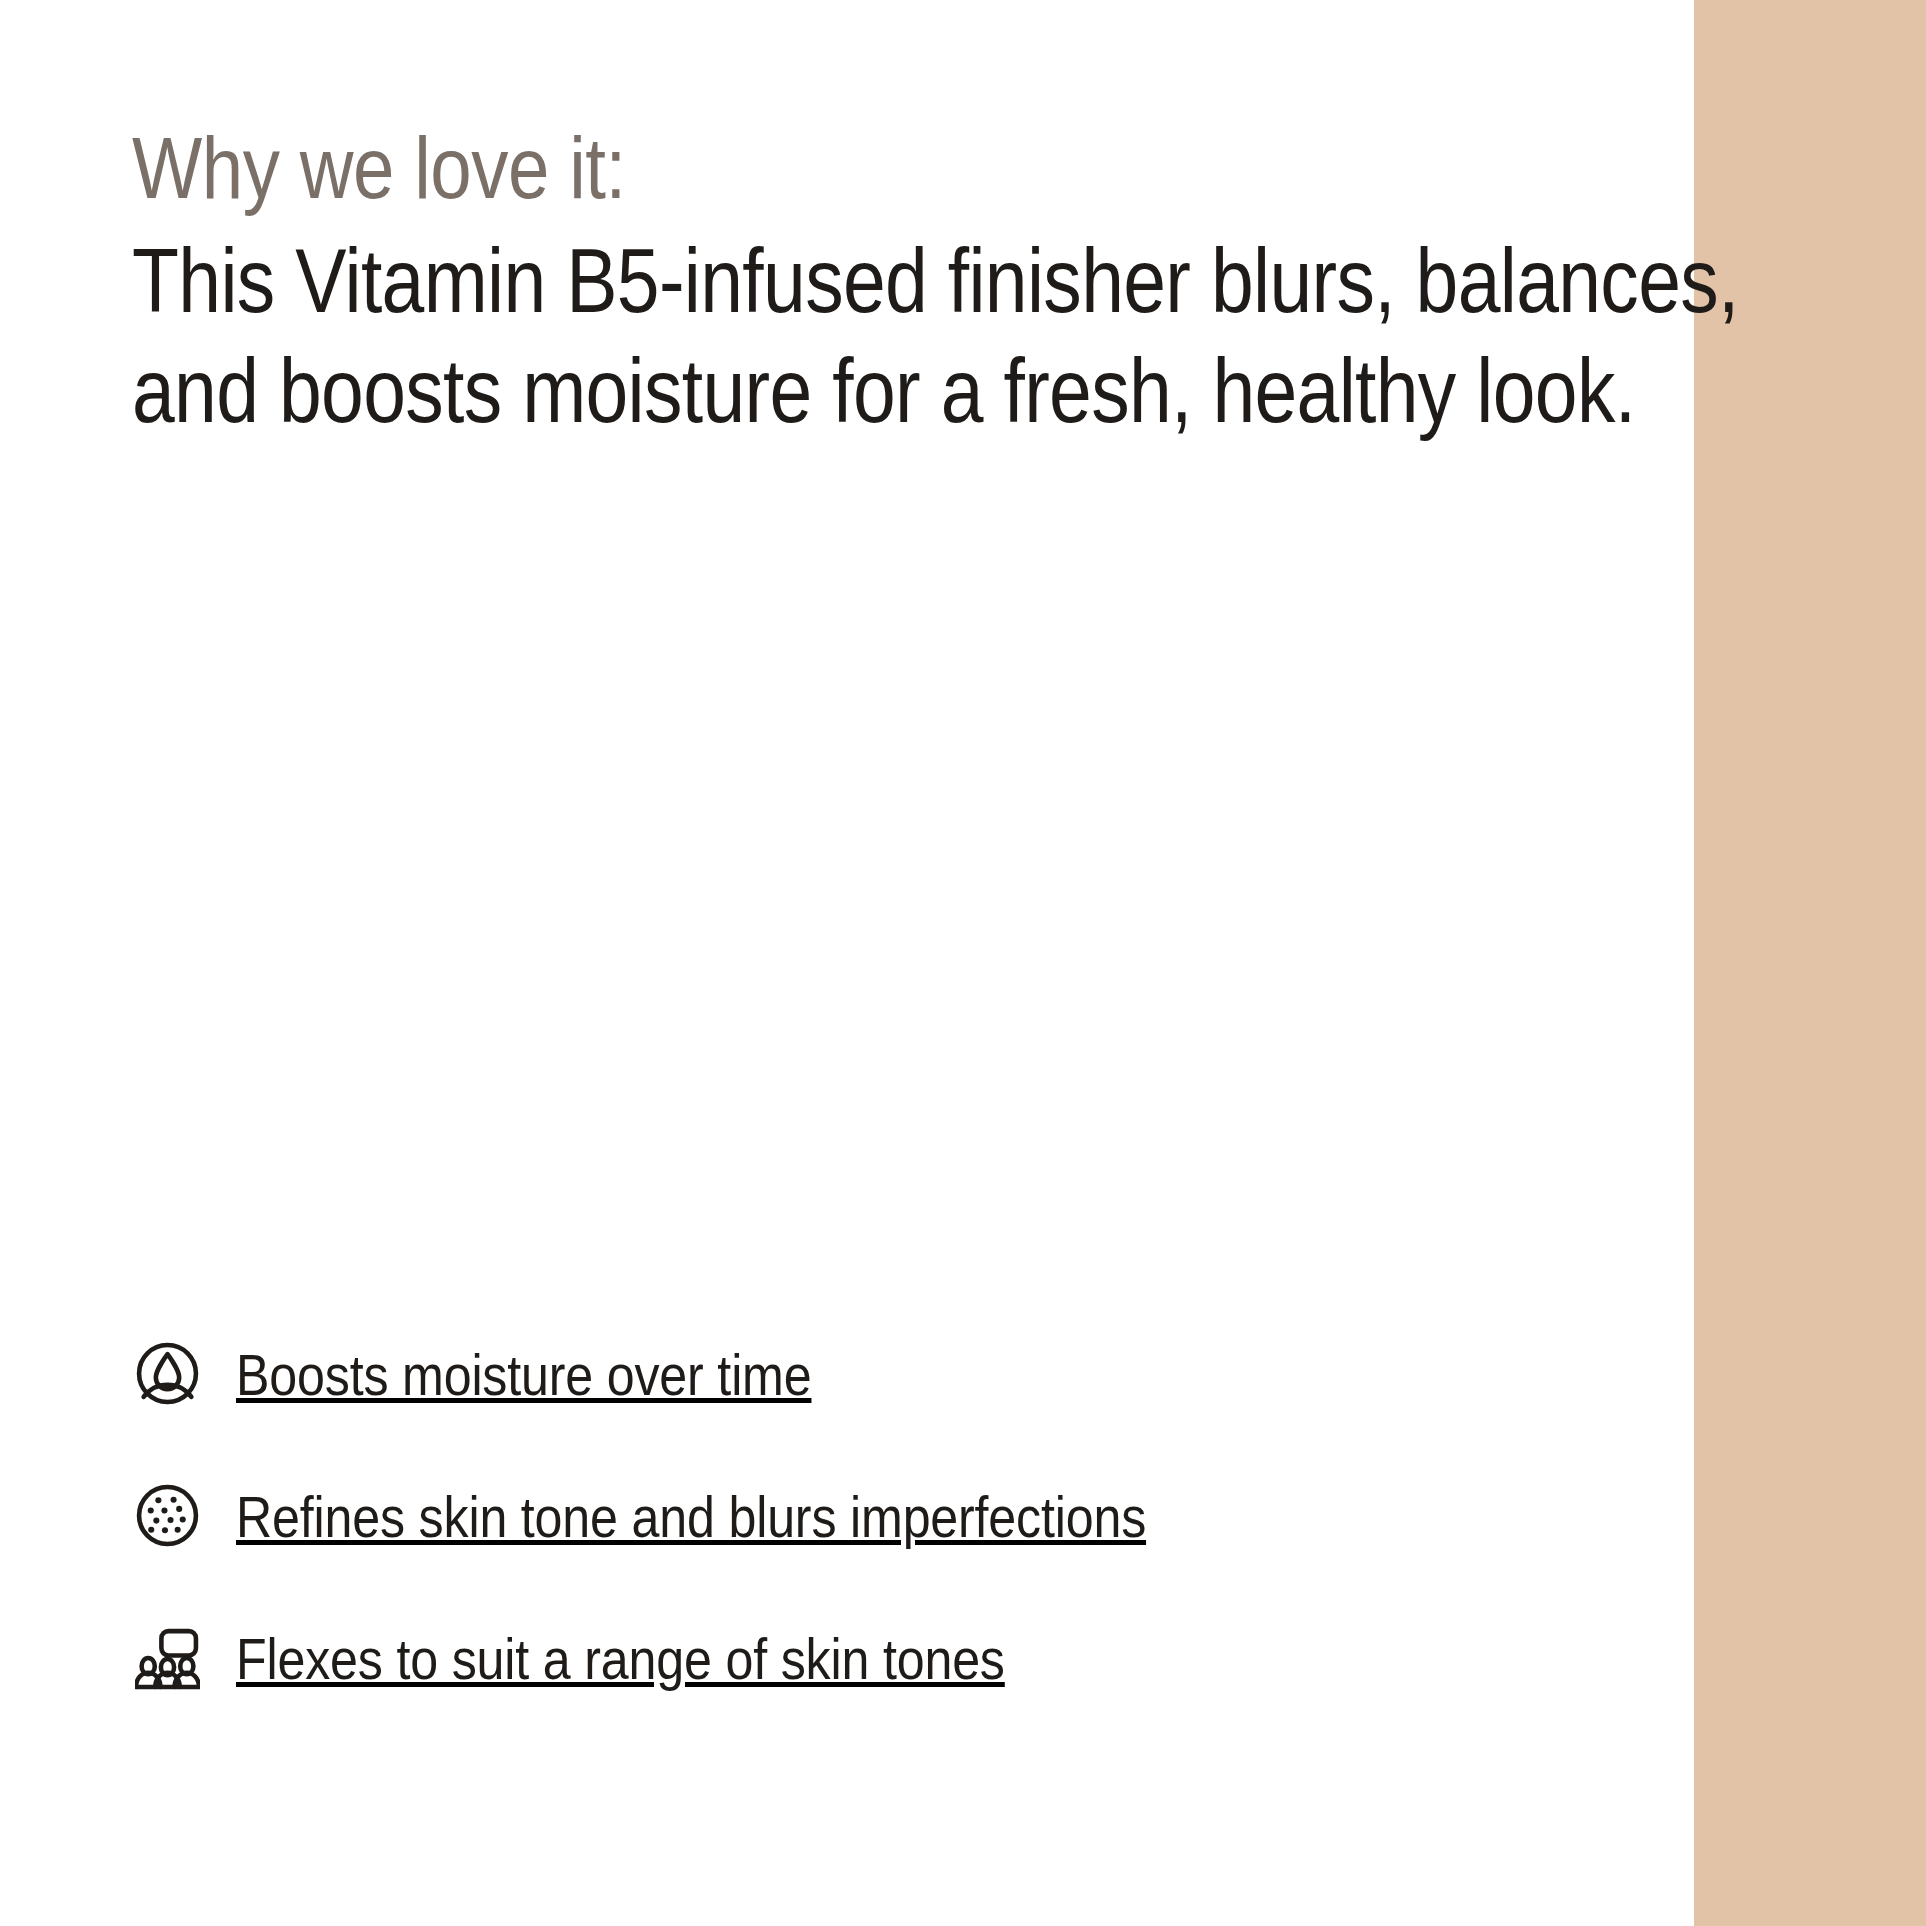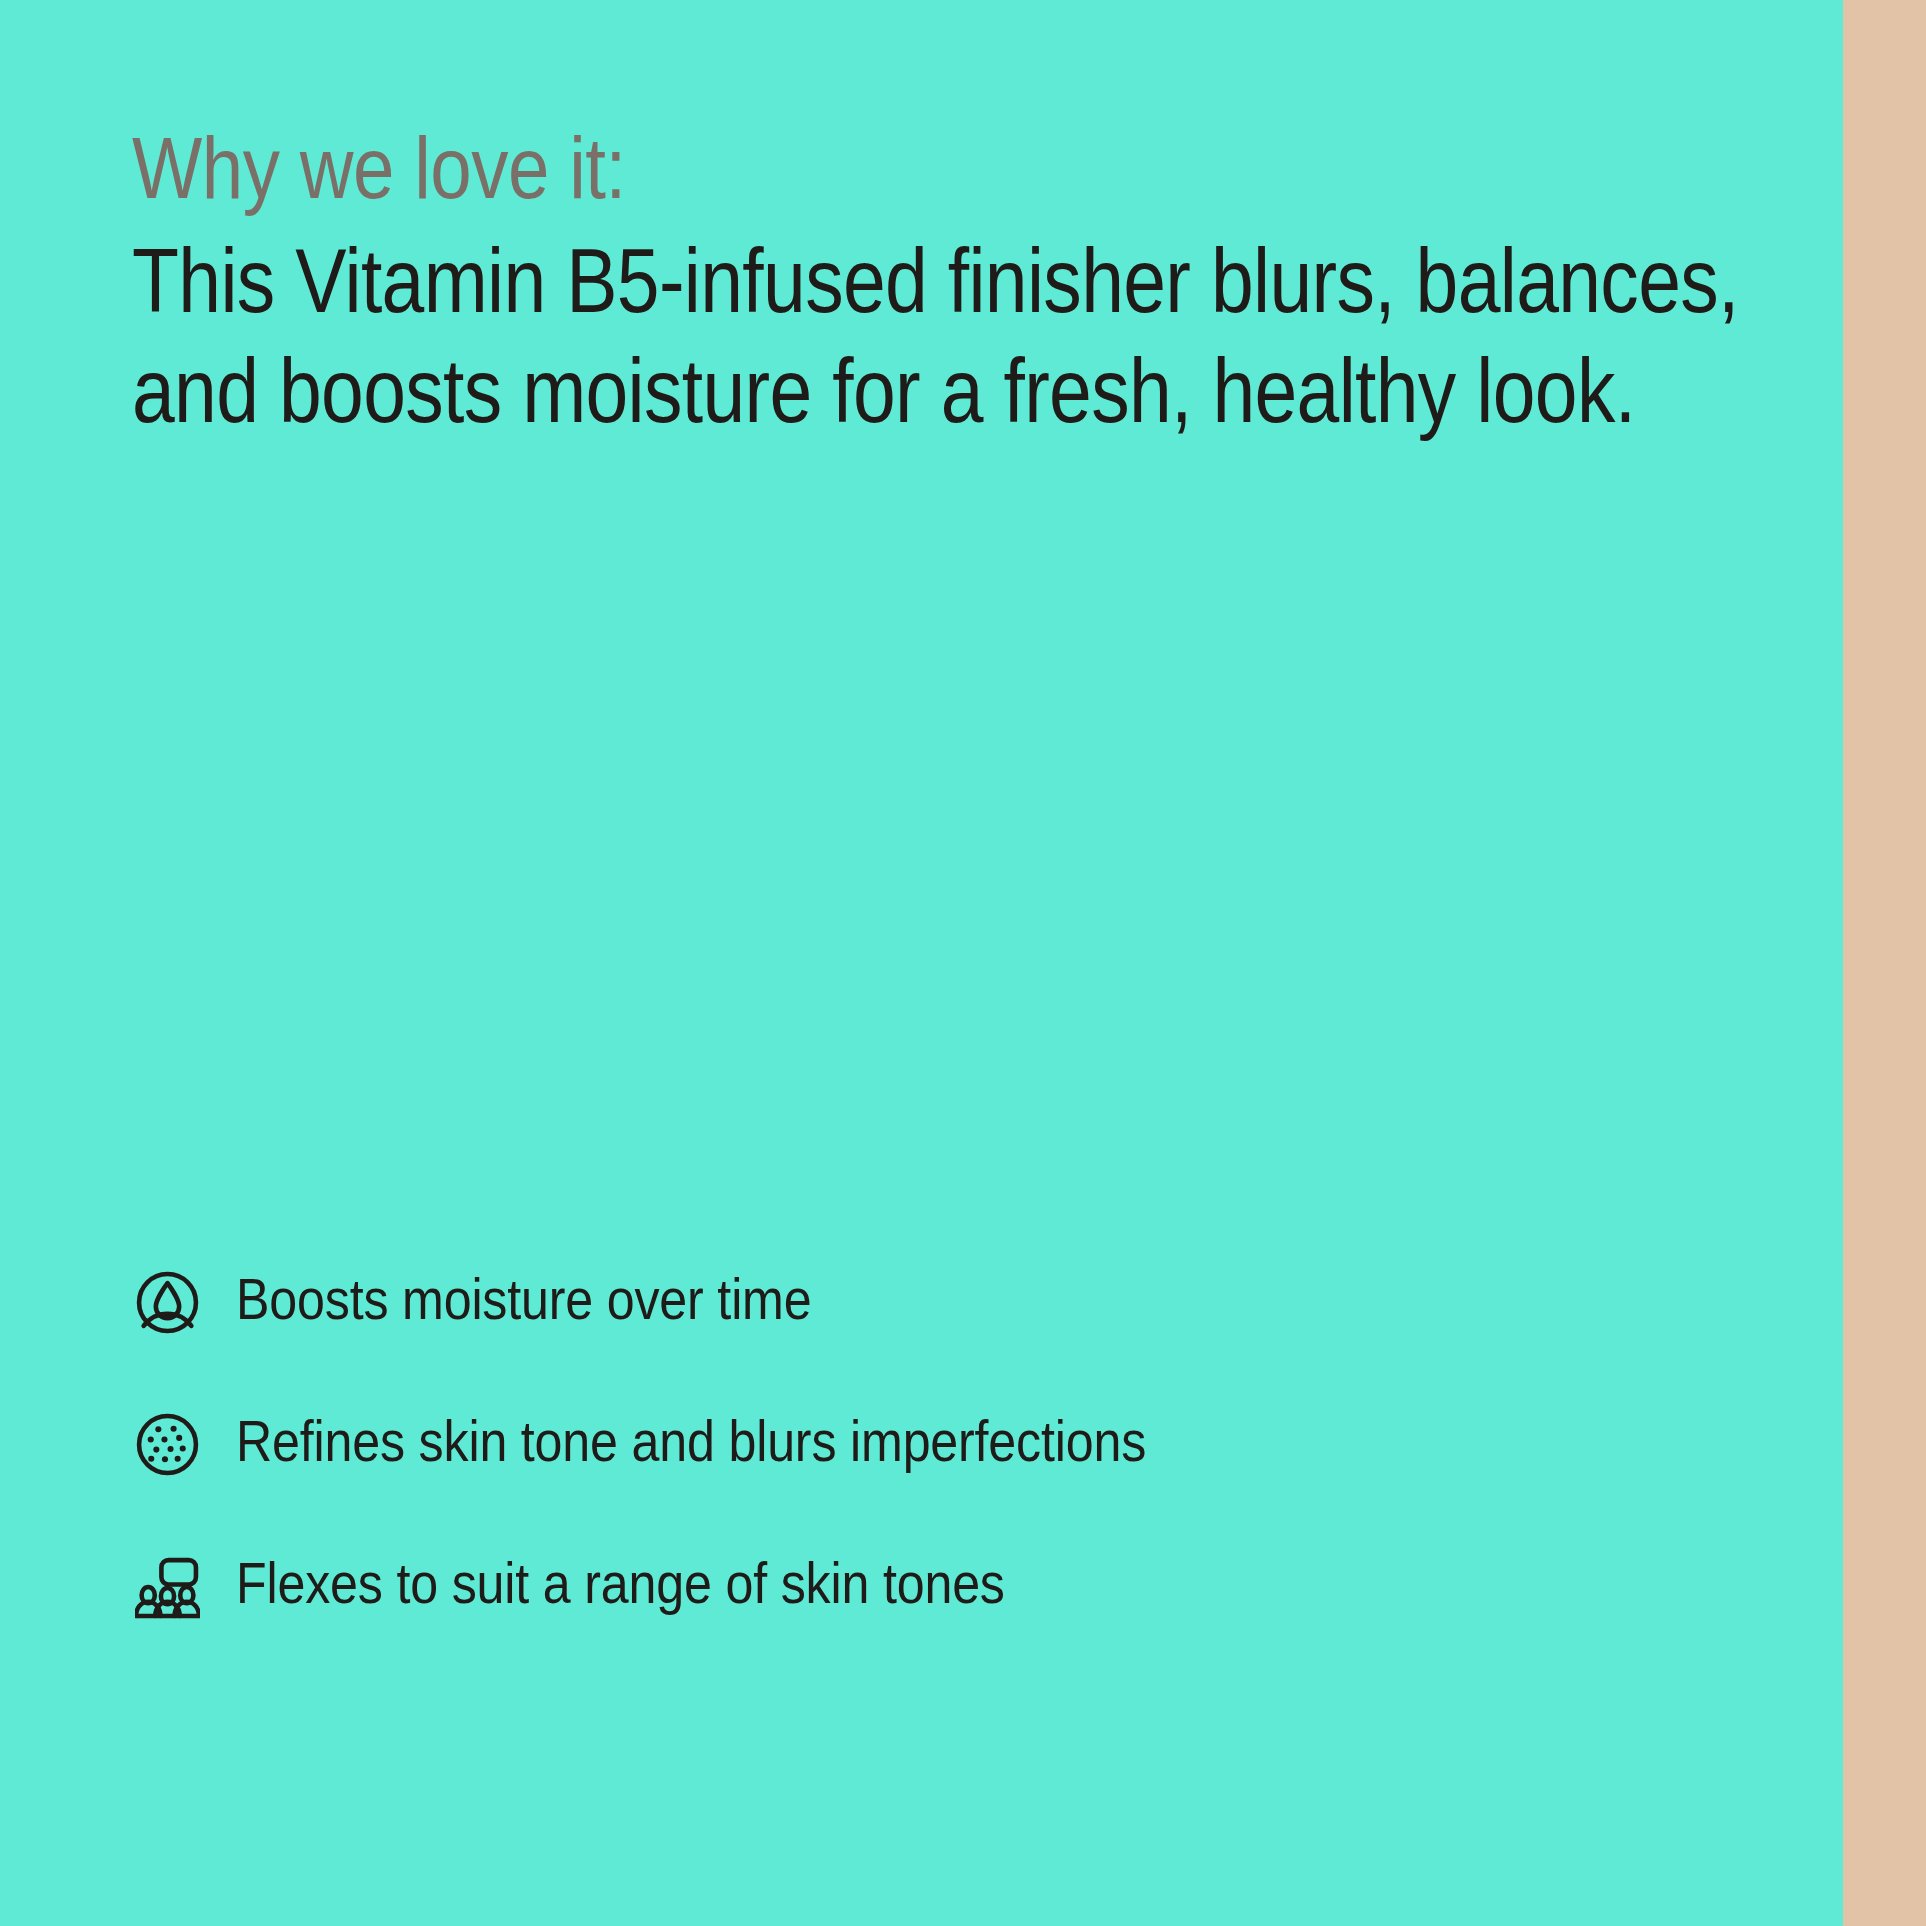--- a/index.html
+++ b/index.html
@@ -8,23 +8,23 @@
   }
   body {
     width: 1927px;
     height: 1927px;
     background: #e3c3a8;
     font-family: "Liberation Sans", "DejaVu Sans", sans-serif;
     overflow: hidden;
   }
   .card {
     position: relative;
-    width: 1843px;
+    width: 1694px;
     height: 1927px;
-    background: #5eead4;
+    background: #ffffff;
     box-sizing: border-box;
   }
 
   
   .headline-block {
     position: absolute;
     left: 132px;
     top: 117px;
     width: 1683px;
   }
@@ -56,22 +56,23 @@
     position: absolute;
     left: 132px;
     top: 1267px;
     width: 1703px;
     list-style: none;
     margin: 0;
     padding: 0;
   }
   .benefit-row {
     display: flex;
-    align-items: flex-start;
+    align-items: flex-end;
     height: 142px;
+    text-decoration: underline;
   }
   .benefit-icon {
     width: 71px;
     min-width: 71px;
     height: 71px;
     display: flex;
     align-items: center;
     justify-content: center;
     margin-right: 0px;
   }

